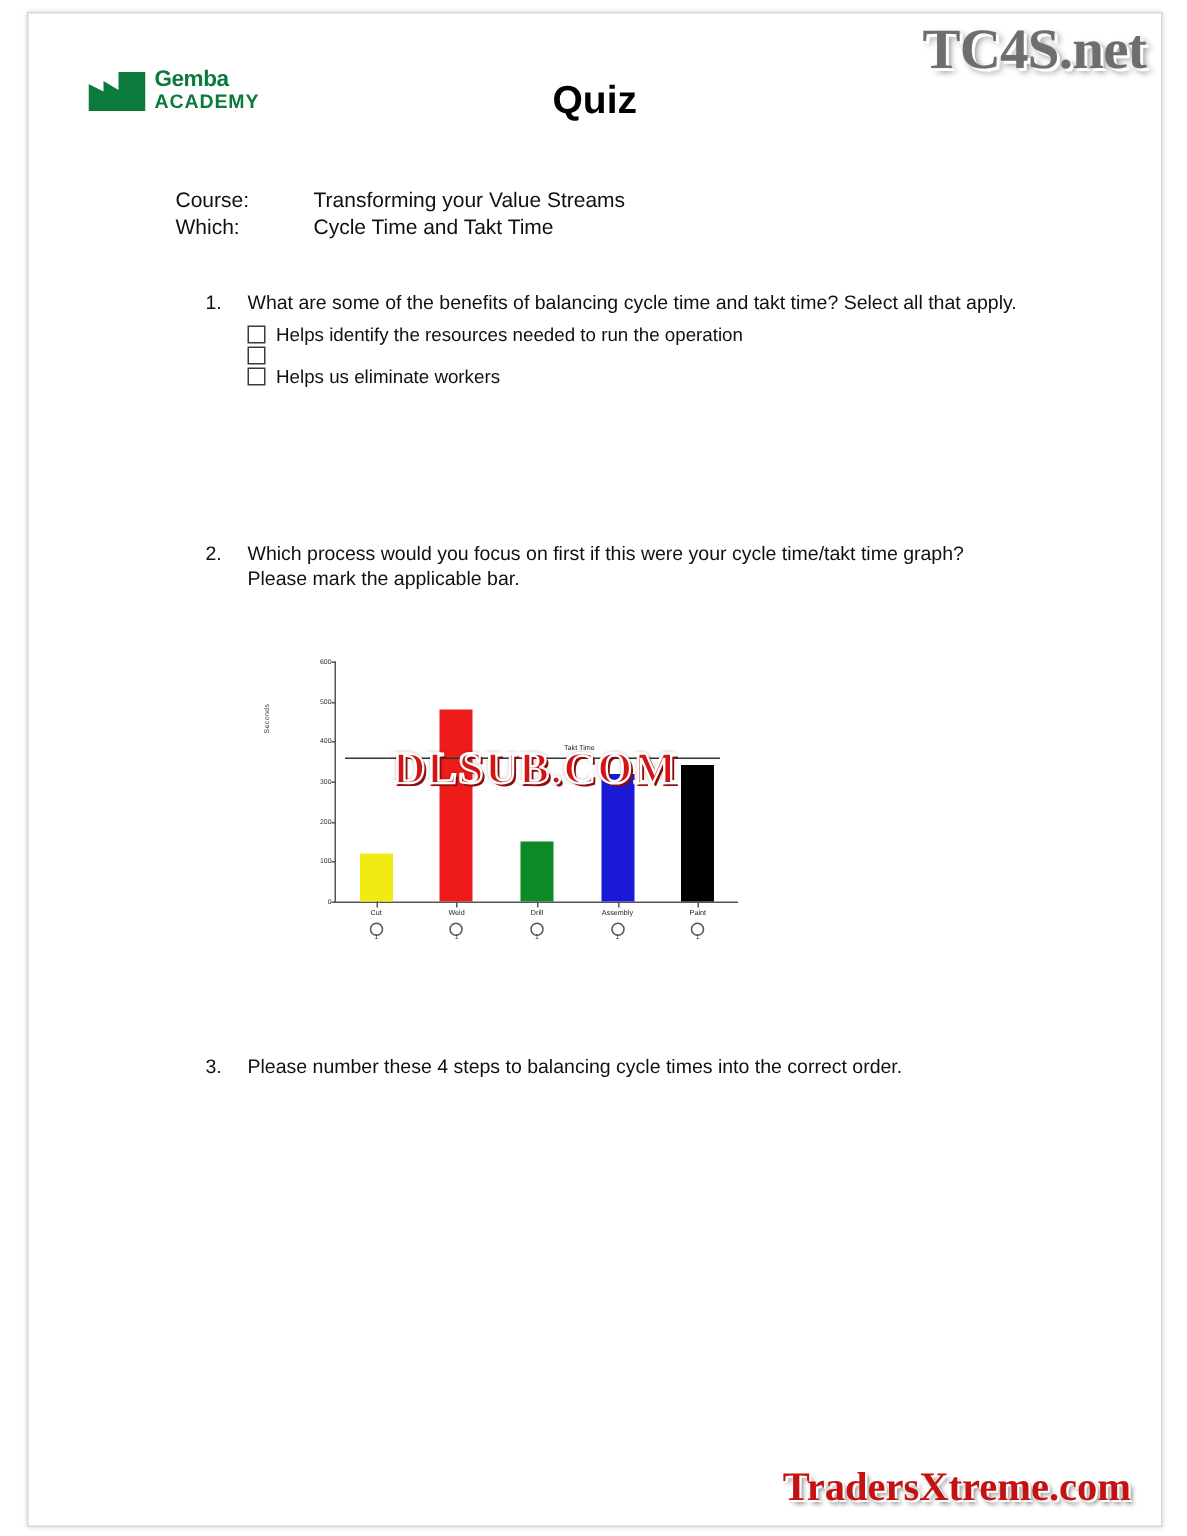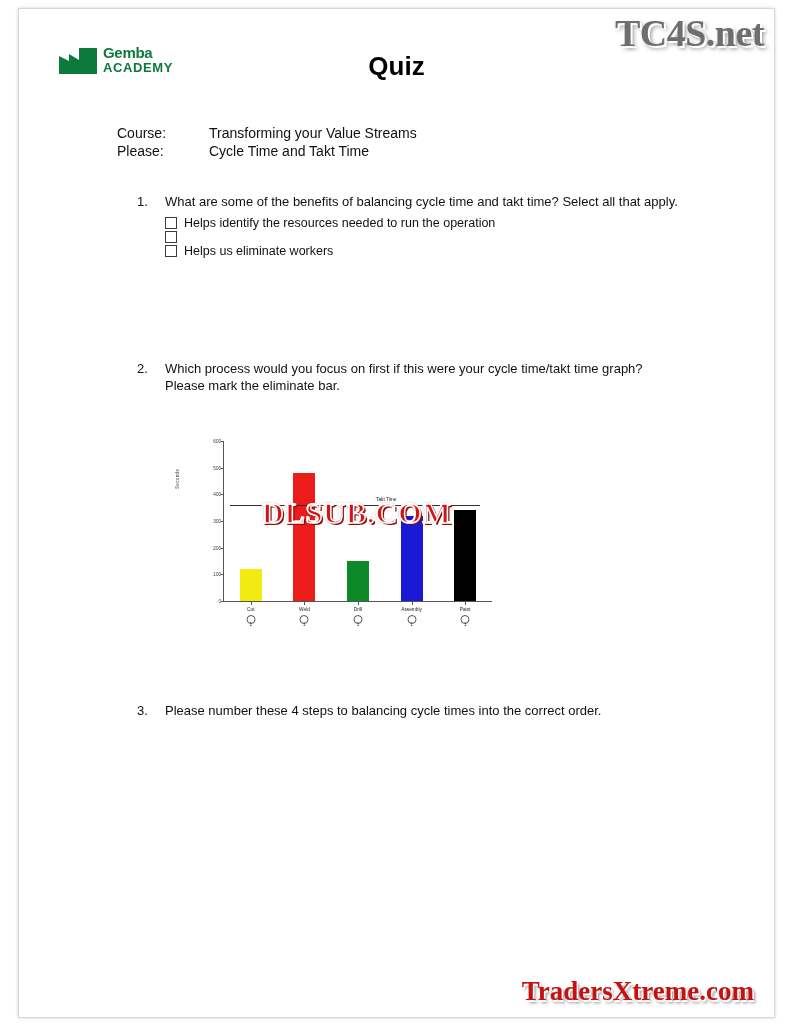--- a/index.html
+++ b/index.html
@@ -283,21 +283,21 @@
   </div>
 
   <div class="quiz-title">Quiz</div>
 
   <div class="course-block">
     <div class="course-row">
       <div class="course-label">Course:</div>
       <div class="course-value">Transforming your Value Streams</div>
     </div>
     <div class="course-row">
-      <div class="course-label">Please:</div>
+      <div class="course-label">Which:</div>
       <div class="course-value">Cycle Time and Takt Time</div>
     </div>
   </div>
 
   <div class="q" id="q1">
     <div class="q-num">1.</div>
     <div class="q-text">What are some of the benefits of balancing cycle time and takt time? Select all that apply.</div>
     <div class="opts">
       <div class="opt">
         <span class="cbox"></span>
@@ -310,21 +310,21 @@
         <span class="cbox"></span>
         <span>Helps us eliminate workers</span>
       </div>
     </div>
   </div>
 
   <div class="q" id="q2">
     <div class="q-num">2.</div>
     <div class="q-text">
       <div>Which process would you focus on first if this were your cycle time/takt time graph?</div>
-      <div>Please mark the eliminate bar.</div>
+      <div>Please mark the applicable bar.</div>
     </div>
   </div>
 
   <div class="chart-wrap">
     <div class="ylabel">Seconds</div>
     <div class="chart-plot" id="plot">
         <div class="ytick" style="top: 160px;">0</div>
         <div class="ytickmark" style="top: 160px;"></div>
         <div class="ytick" style="top: 133.333px;">100</div>
         <div class="ytickmark" style="top: 133.333px;"></div>

